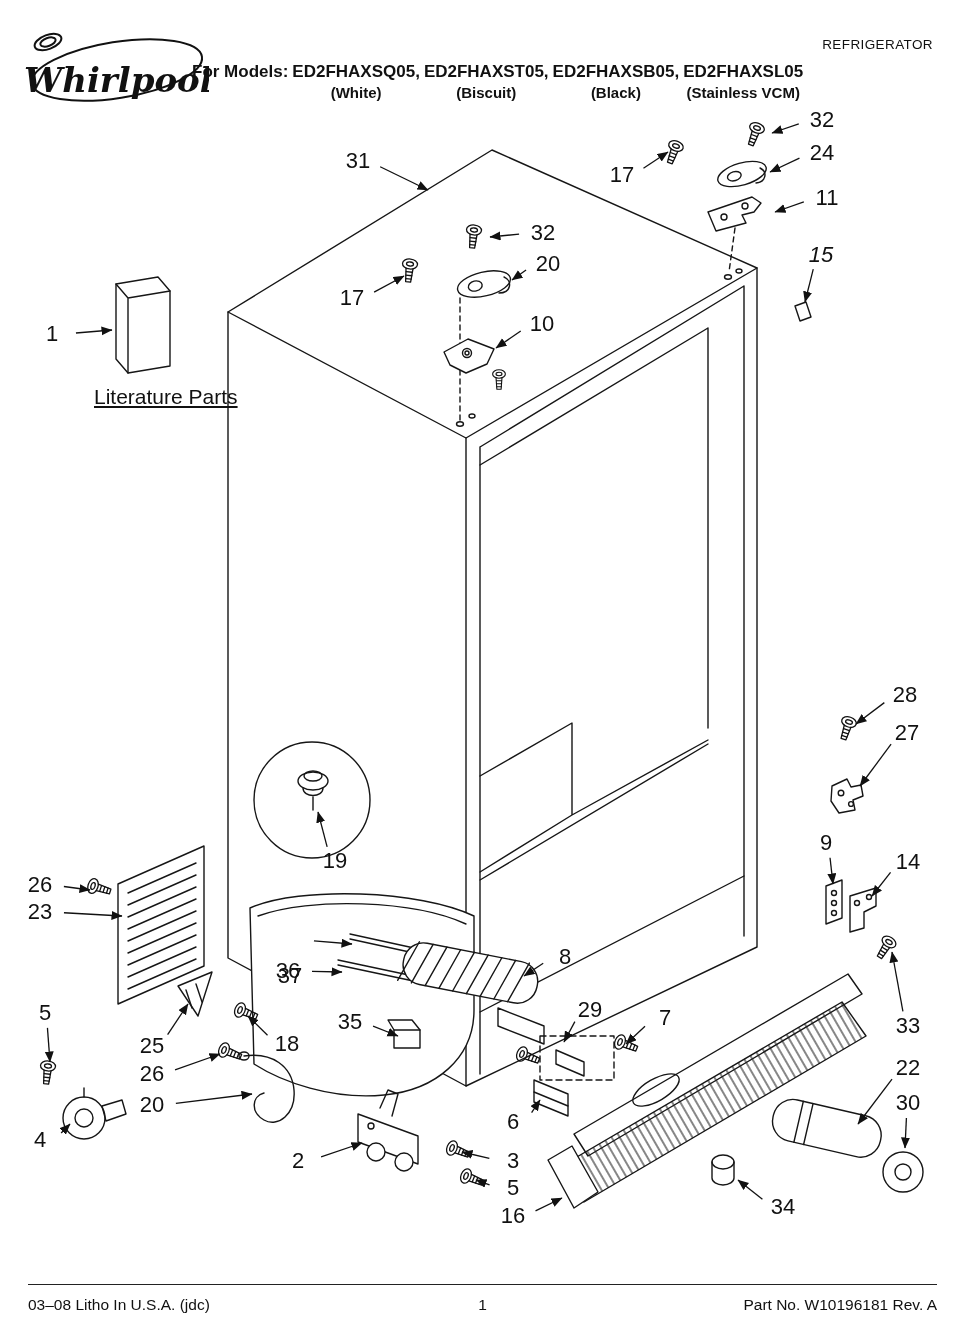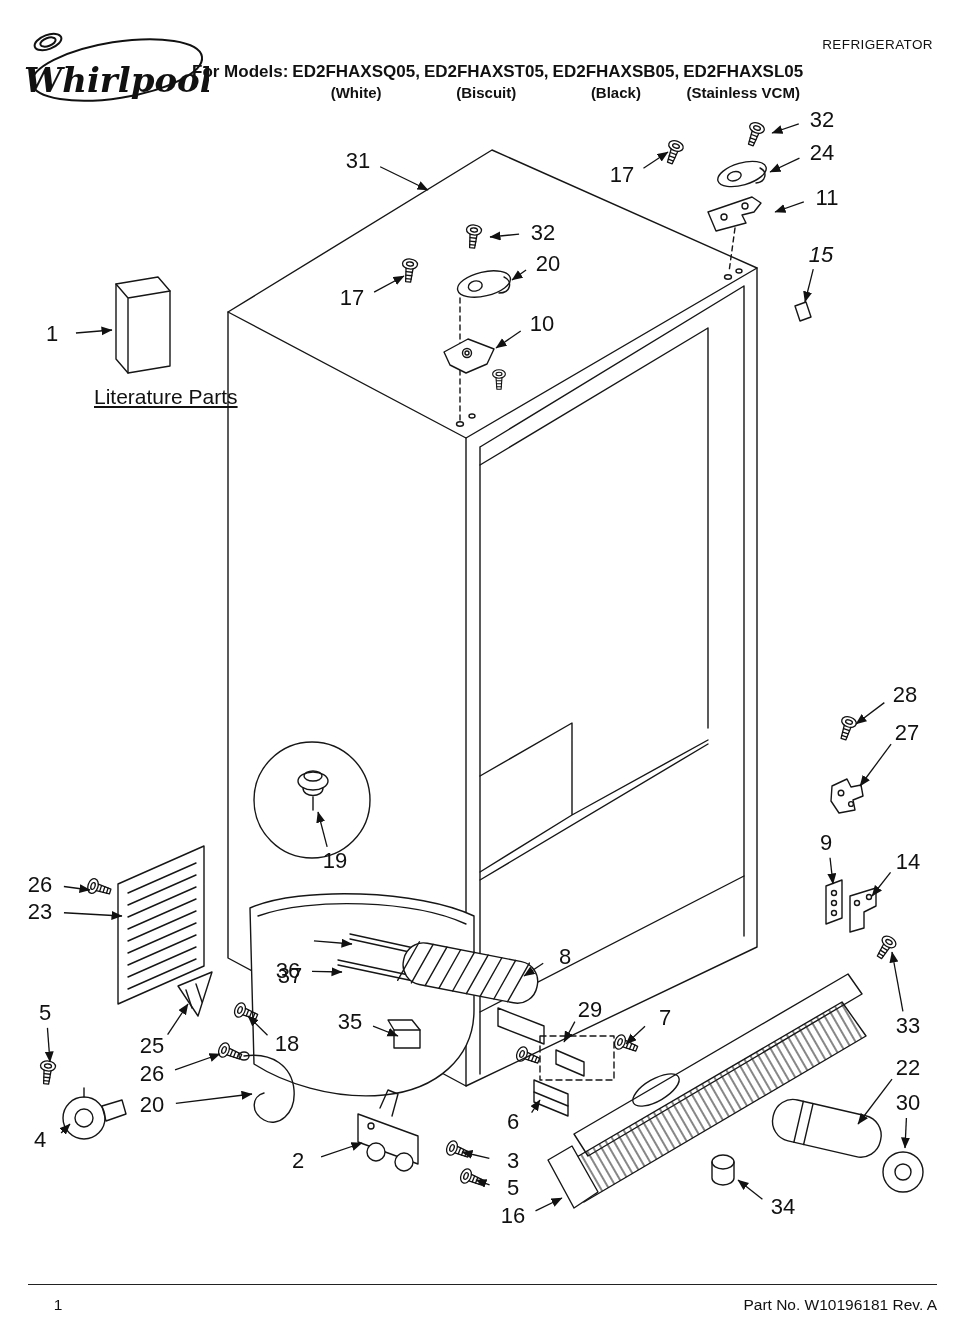--- a/index.html
+++ b/index.html
@@ -327,17 +327,18 @@
       <div class="callout" style="left: 298px; top: 1161px;">2</div>
       <div class="callout" style="left: 513px; top: 1161px;">3</div>
       <div class="callout" style="left: 513px; top: 1188px;">5</div>
       <div class="callout" style="left: 513px; top: 1216px;">16</div>
       <div class="callout" style="left: 783px; top: 1207px;">34</div>
     </div>
 
   <div class="literature-label">Literature Parts</div>
 
   <div class="footer">
+    <span class="footer-left">03–08 Litho In U.S.A.  (jdc)</span>
     <span class="footer-center">1</span>
     <span class="footer-right">Part No. W10196181 Rev. A</span>
   </div>
 
 </div>
 
 </body></html>

